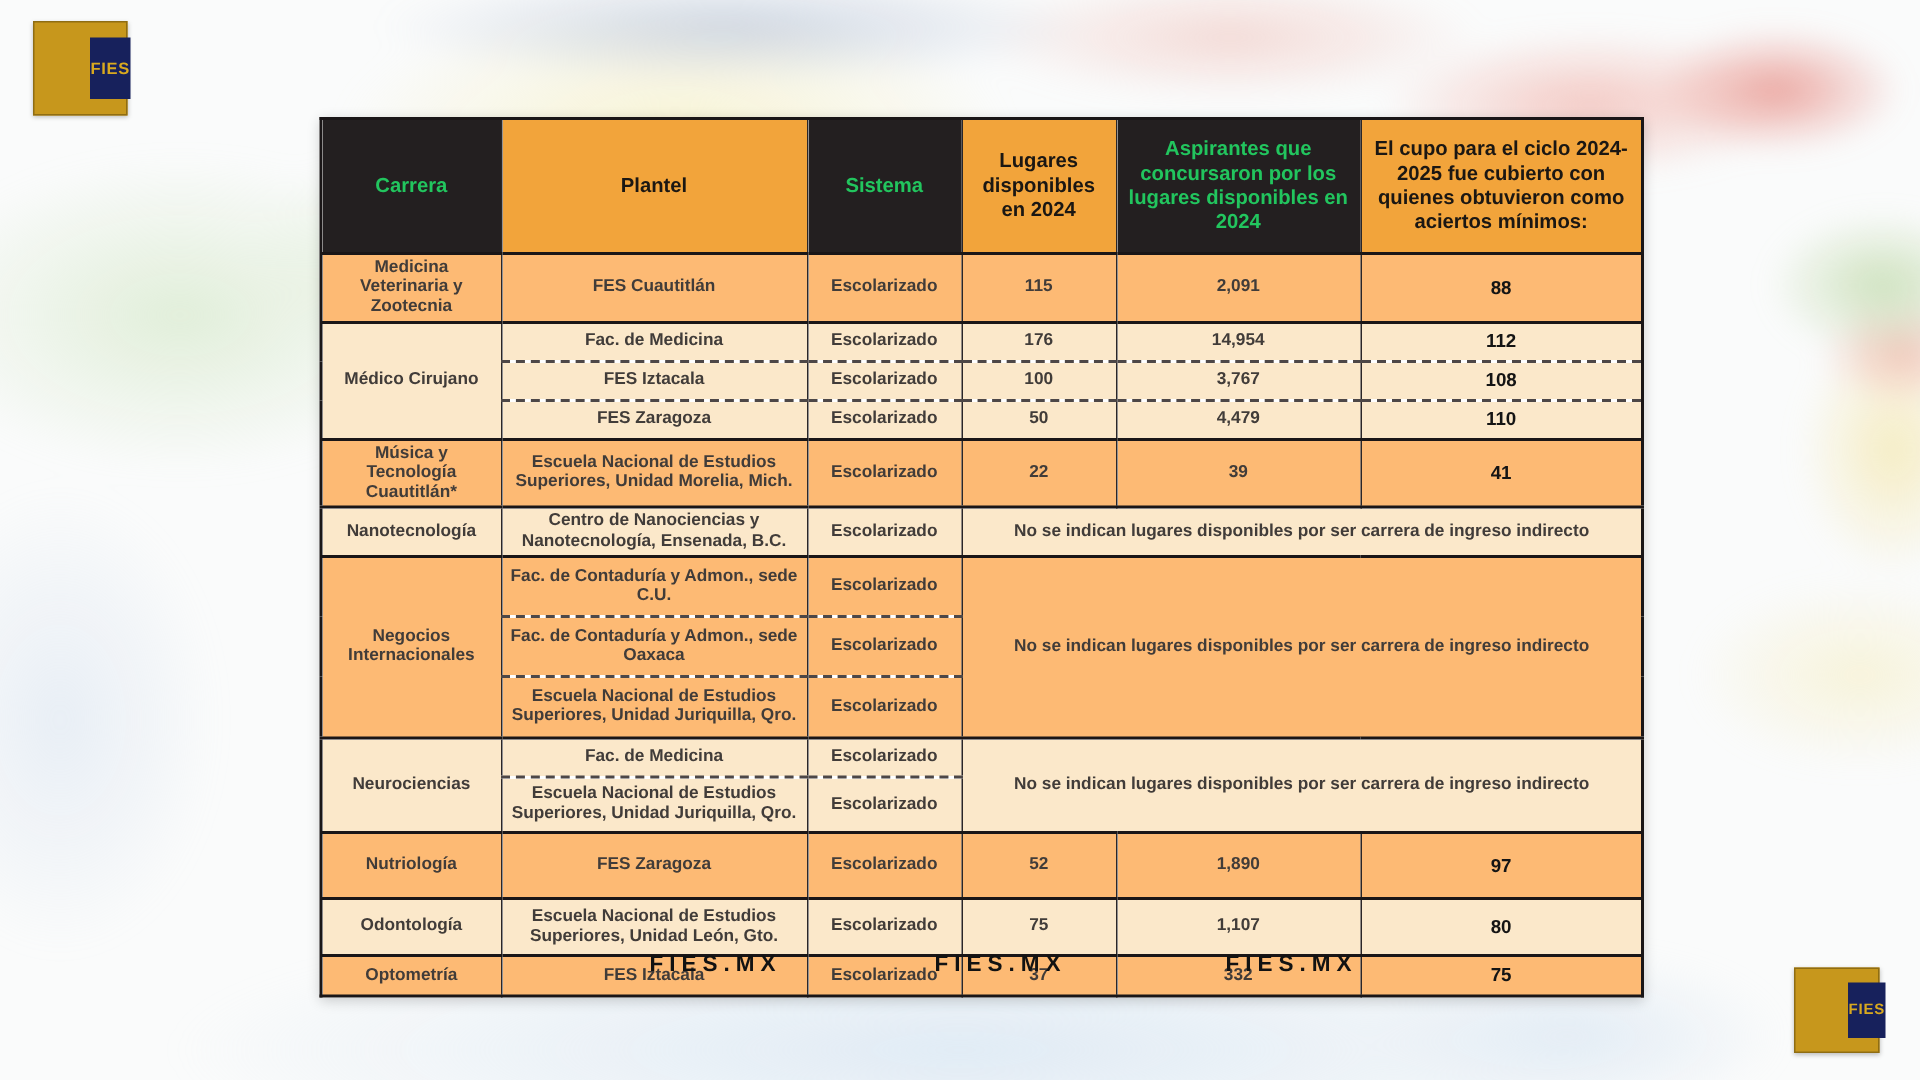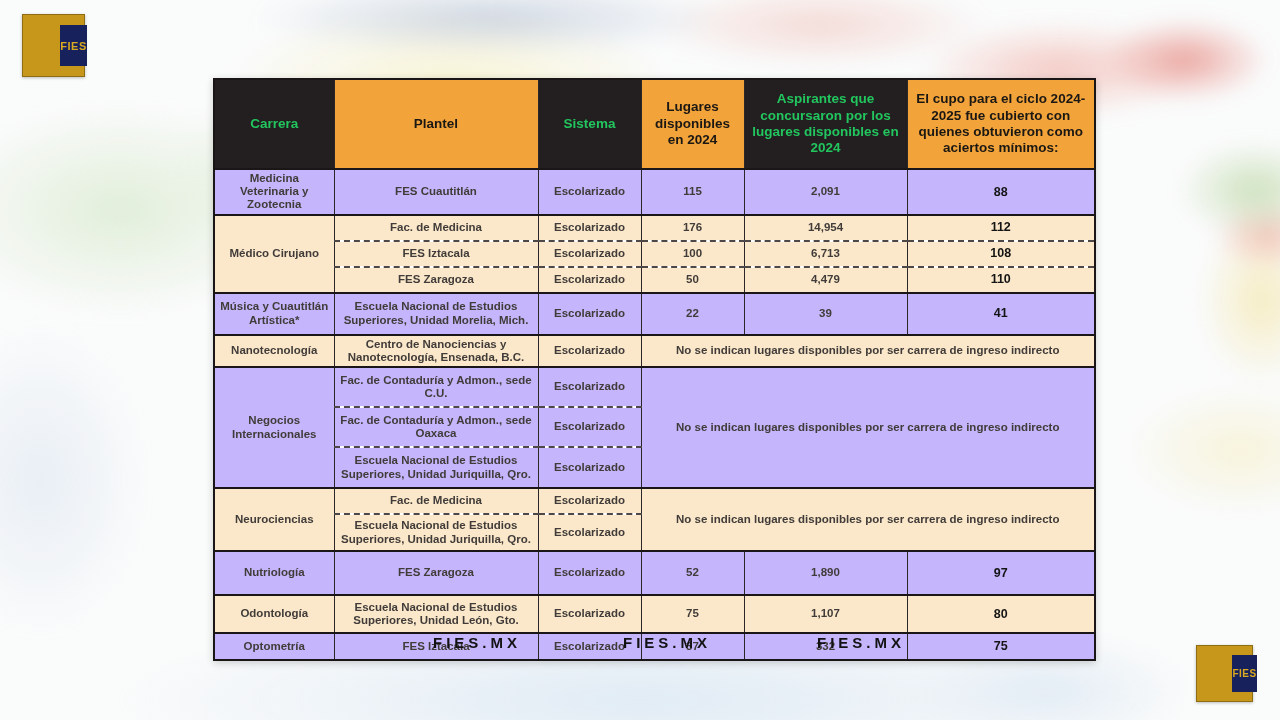--- a/index.html
+++ b/index.html
@@ -76,21 +76,21 @@
     padding:2px 5px;
     text-align:center;
     vertical-align:middle;
     overflow:hidden;
   }
   thead th { border-bottom:2.5px solid #1a1617; }
   .h-dark   { background:#231F20; color:#22c55e; font-size:13.5px; font-weight:bold; line-height:1.22; }
   .h-orange { background:#F2A43B; color:#1b1713; font-size:13.5px; font-weight:bold; line-height:1.22; }
 
   tbody td { font-size:11.5px; font-weight:bold; color:#413c39; line-height:1.15; }
-  tr.gray  td { background:#c4b5fd; }
+  tr.gray  td { background:#fdba74; }
   tr.cream td { background:#FBE8CA; }
   tr.group-start td { border-top:2.5px solid #1a1617; }
   tr.dashed td { border-top:2px dashed #4d4747; }
   td.cupo { font-size:12.5px; color:#141414; }
   td.note { font-size:11.5px; }
 </style>
 </head>
 <body>
 
 <div class="map-bg"></div>
@@ -137,33 +137,33 @@
         <td>Fac. de Medicina</td>
         <td>Escolarizado</td>
         <td>176</td>
         <td>14,954</td>
         <td class="cupo">112</td>
       </tr>
       <tr class="cream dashed" style="height:26px">
         <td>FES Iztacala</td>
         <td>Escolarizado</td>
         <td>100</td>
-        <td>6,713</td>
+        <td>3,767</td>
         <td class="cupo">108</td>
       </tr>
       <tr class="cream dashed" style="height:26px">
         <td>FES Zaragoza</td>
         <td>Escolarizado</td>
         <td>50</td>
         <td>4,479</td>
         <td class="cupo">110</td>
       </tr>
 
       <tr class="gray group-start" style="height:42px">
-        <td>Música y Cuautitlán Artística*</td>
+        <td>Música y Tecnología Cuautitlán*</td>
         <td>Escuela Nacional de Estudios Superiores, Unidad Morelia, Mich.</td>
         <td>Escolarizado</td>
         <td>22</td>
         <td>39</td>
         <td class="cupo">41</td>
       </tr>
 
       <tr class="cream group-start" style="height:18px">
         <td>Nanotecnología</td>
         <td>Centro de Nanociencias y Nanotecnología, Ensenada, B.C.</td>

